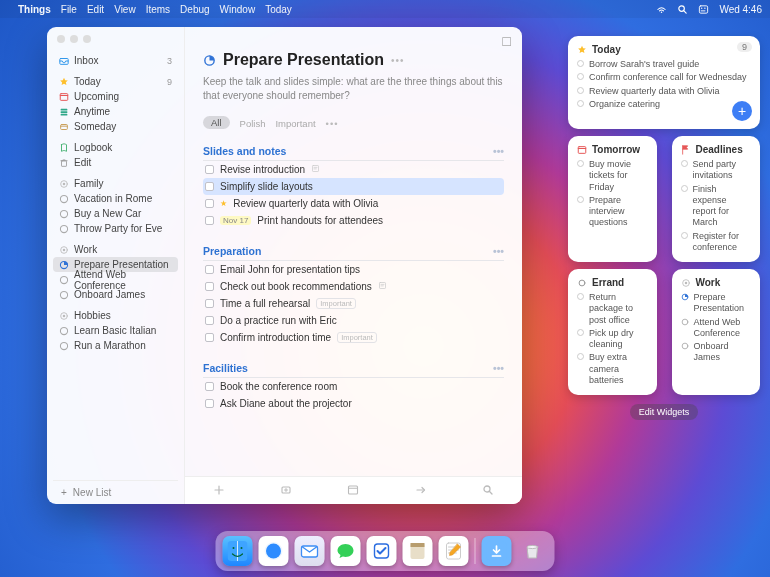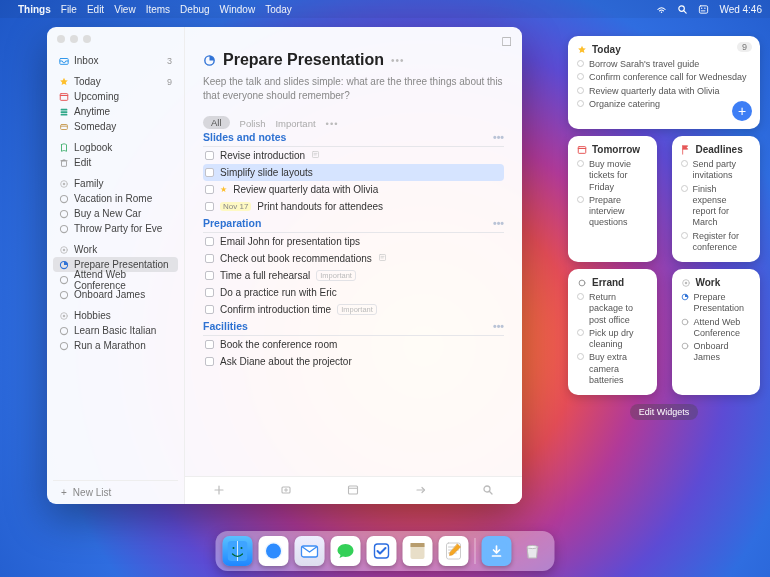--- a/index.html
+++ b/index.html
@@ -51,21 +51,21 @@
 }
 .title-row { display:flex; align-items:center; gap:7px; }
 .big-dot { width:13px; height:13px; }
 .title { font-size:16px; font-weight:600; color:#222;}
 .ellipsis-small { color:#bbb; letter-spacing:1px; font-size:10px;}
 .notes { font-size:10px; color:#888; margin-top:6px; line-height:1.35; max-width:310px;}
 .chips { display:flex; align-items:flex-end; gap:10px; margin-top:14px; font-size:9.5px;}
 .chip-all { background:#d7d7dc; border-radius:9px; padding:1px 8px; color:#555;}
 .chip { color:#aaa; }
 .chip-more { color:#bbb; letter-spacing:1px;}
-.section { }
+.section { margin-top:14px; }
 .sec-head { display:flex; align-items:center; color:#2e72d2; font-size:10.5px; font-weight:600; border-bottom:1px solid #e6e6ea; padding:2px 0 3px 0;}
 .sec-head .dots { margin-left:auto; color:#b9c3d6;}
 .task { display:flex; align-items:center; gap:6px; height:17px; padding:0 2px; border-radius:4px;}
 .task.selected { background:#d6e4ff; }
 .chk { width:9px; height:9px; border:1px solid #c1c1c8; border-radius:2px; flex:none; background:#fff;}
 .task-star { color:#fdbf2d; font-size:8px; }
 .datechip { font-size:8px; background:#fef9c3; border-radius:3px; padding:0 3px; color:#888; }
 .task-text { font-size:10px; color:#333;}
 .task-note { color:#bbb; font-size:9px;}
 .badge-imp { font-size:7.5px; color:#bbb; border:1px solid #e2e2e6; border-radius:3px; padding:0 3px;}

